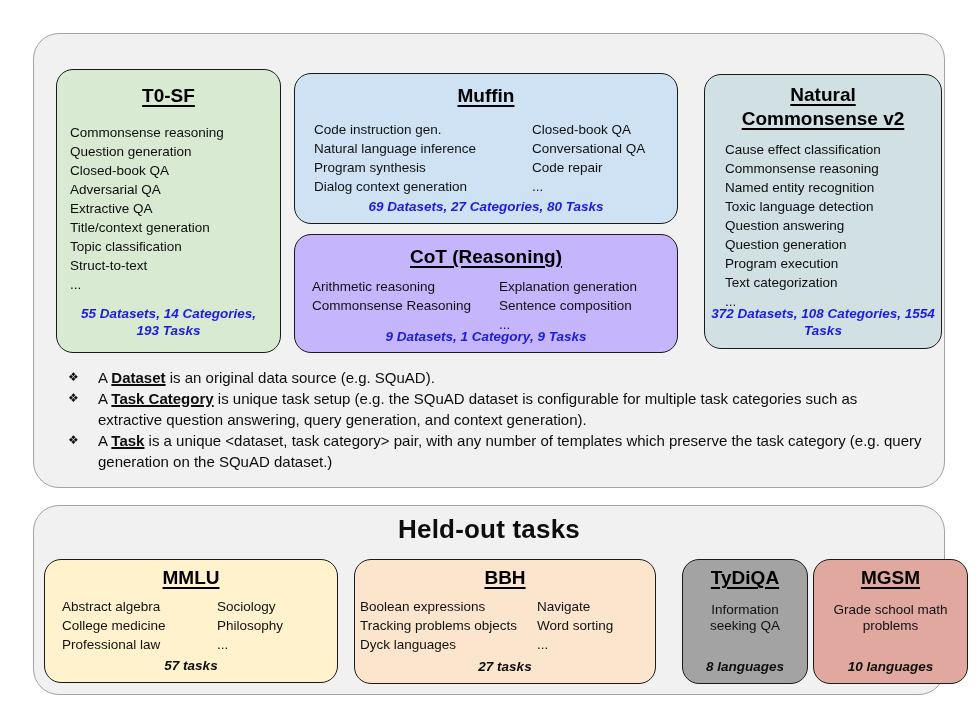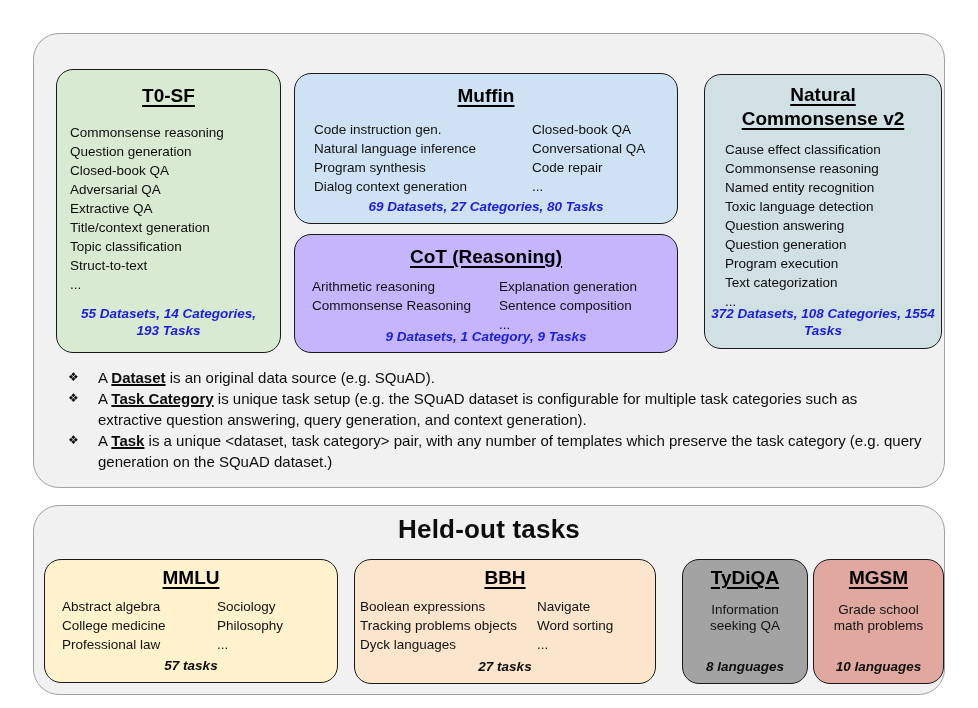--- a/index.html
+++ b/index.html
@@ -56,21 +56,21 @@
   .bullets { position:absolute; left:30px; top:333px; width:858px; }
   .bullet  { display:flex; font-size:15px; line-height:21px; color:#0d0d0d; }
   .bullet .glyph { flex:0 0 34px; padding-left:4px; font-size:12px; line-height:21px; color:#111; }
   .bullet .text  { flex:1; }
   .term { font-weight:bold; text-decoration:underline; text-decoration-thickness:1.5px; }
 
   
   #box-mmlu   { left:10px;  top:53px; width:294px; height:124px; background:#fff2cc; }
   #box-bbh    { left:320px; top:53px; width:302px; height:125px; background:#fce5cd; }
   #box-tydiqa { left:639px; top:53px; width:126px; height:125px; background:#a3a3a3;margin-left:9px; }
-  #box-mgsm   { left:779px; top:53px; width:131px; height:125px; background:#e0a89f; }
+  #box-mgsm   { left:779px; top:53px; width:155px; height:125px; background:#e0a89f; }
   .hbox-title { margin-top:6px; }
   .heldout-items { font-size:13.5px; line-height:17px; }
   #box-mmlu .cols { margin-top:7px; padding-left:17px; }
   #box-mmlu .col-left { flex:0 0 155px; }
   #box-bbh .cols { margin-top:7px; padding-left:5px; }
   #box-bbh .col-left { flex:0 0 177px; }
   .desc { text-align:center; font-size:13.5px; line-height:16px; margin-top:12px; }
   #box-tydiqa .desc { padding:0 13px; }
   #box-mgsm .desc   { padding:0 11px; }
   .hstats {

